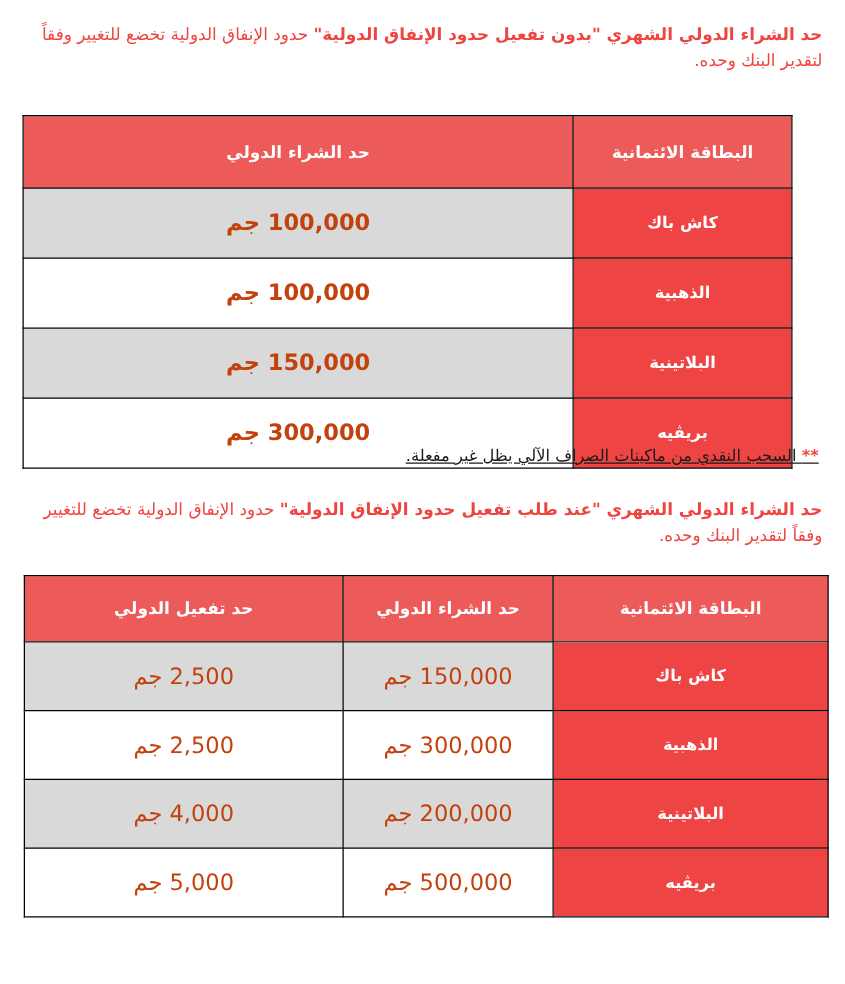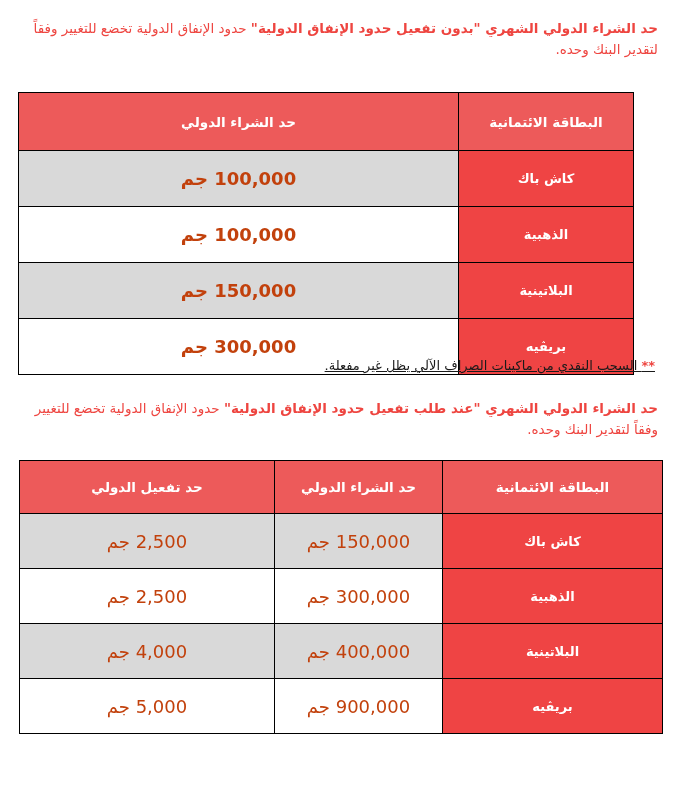--- a/index.html
+++ b/index.html
@@ -139,25 +139,25 @@
       <td class="val">150,000 جم</td>
       <td class="val">2,500 جم</td>
     </tr>
     <tr class="plain">
       <td class="cardname">الذهبية</td>
       <td class="val">300,000 جم</td>
       <td class="val">2,500 جم</td>
     </tr>
     <tr class="shaded">
       <td class="cardname">البلاتينية</td>
-      <td class="val">400,000 جم</td>
+      <td class="val">200,000 جم</td>
       <td class="val">4,000 جم</td>
     </tr>
     <tr class="plain">
       <td class="cardname">بريڤيه</td>
-      <td class="val">900,000 جم</td>
+      <td class="val">500,000 جم</td>
       <td class="val">5,000 جم</td>
     </tr>
   </tbody>
     </table>
 
 
 </div>
 
 </body></html>

